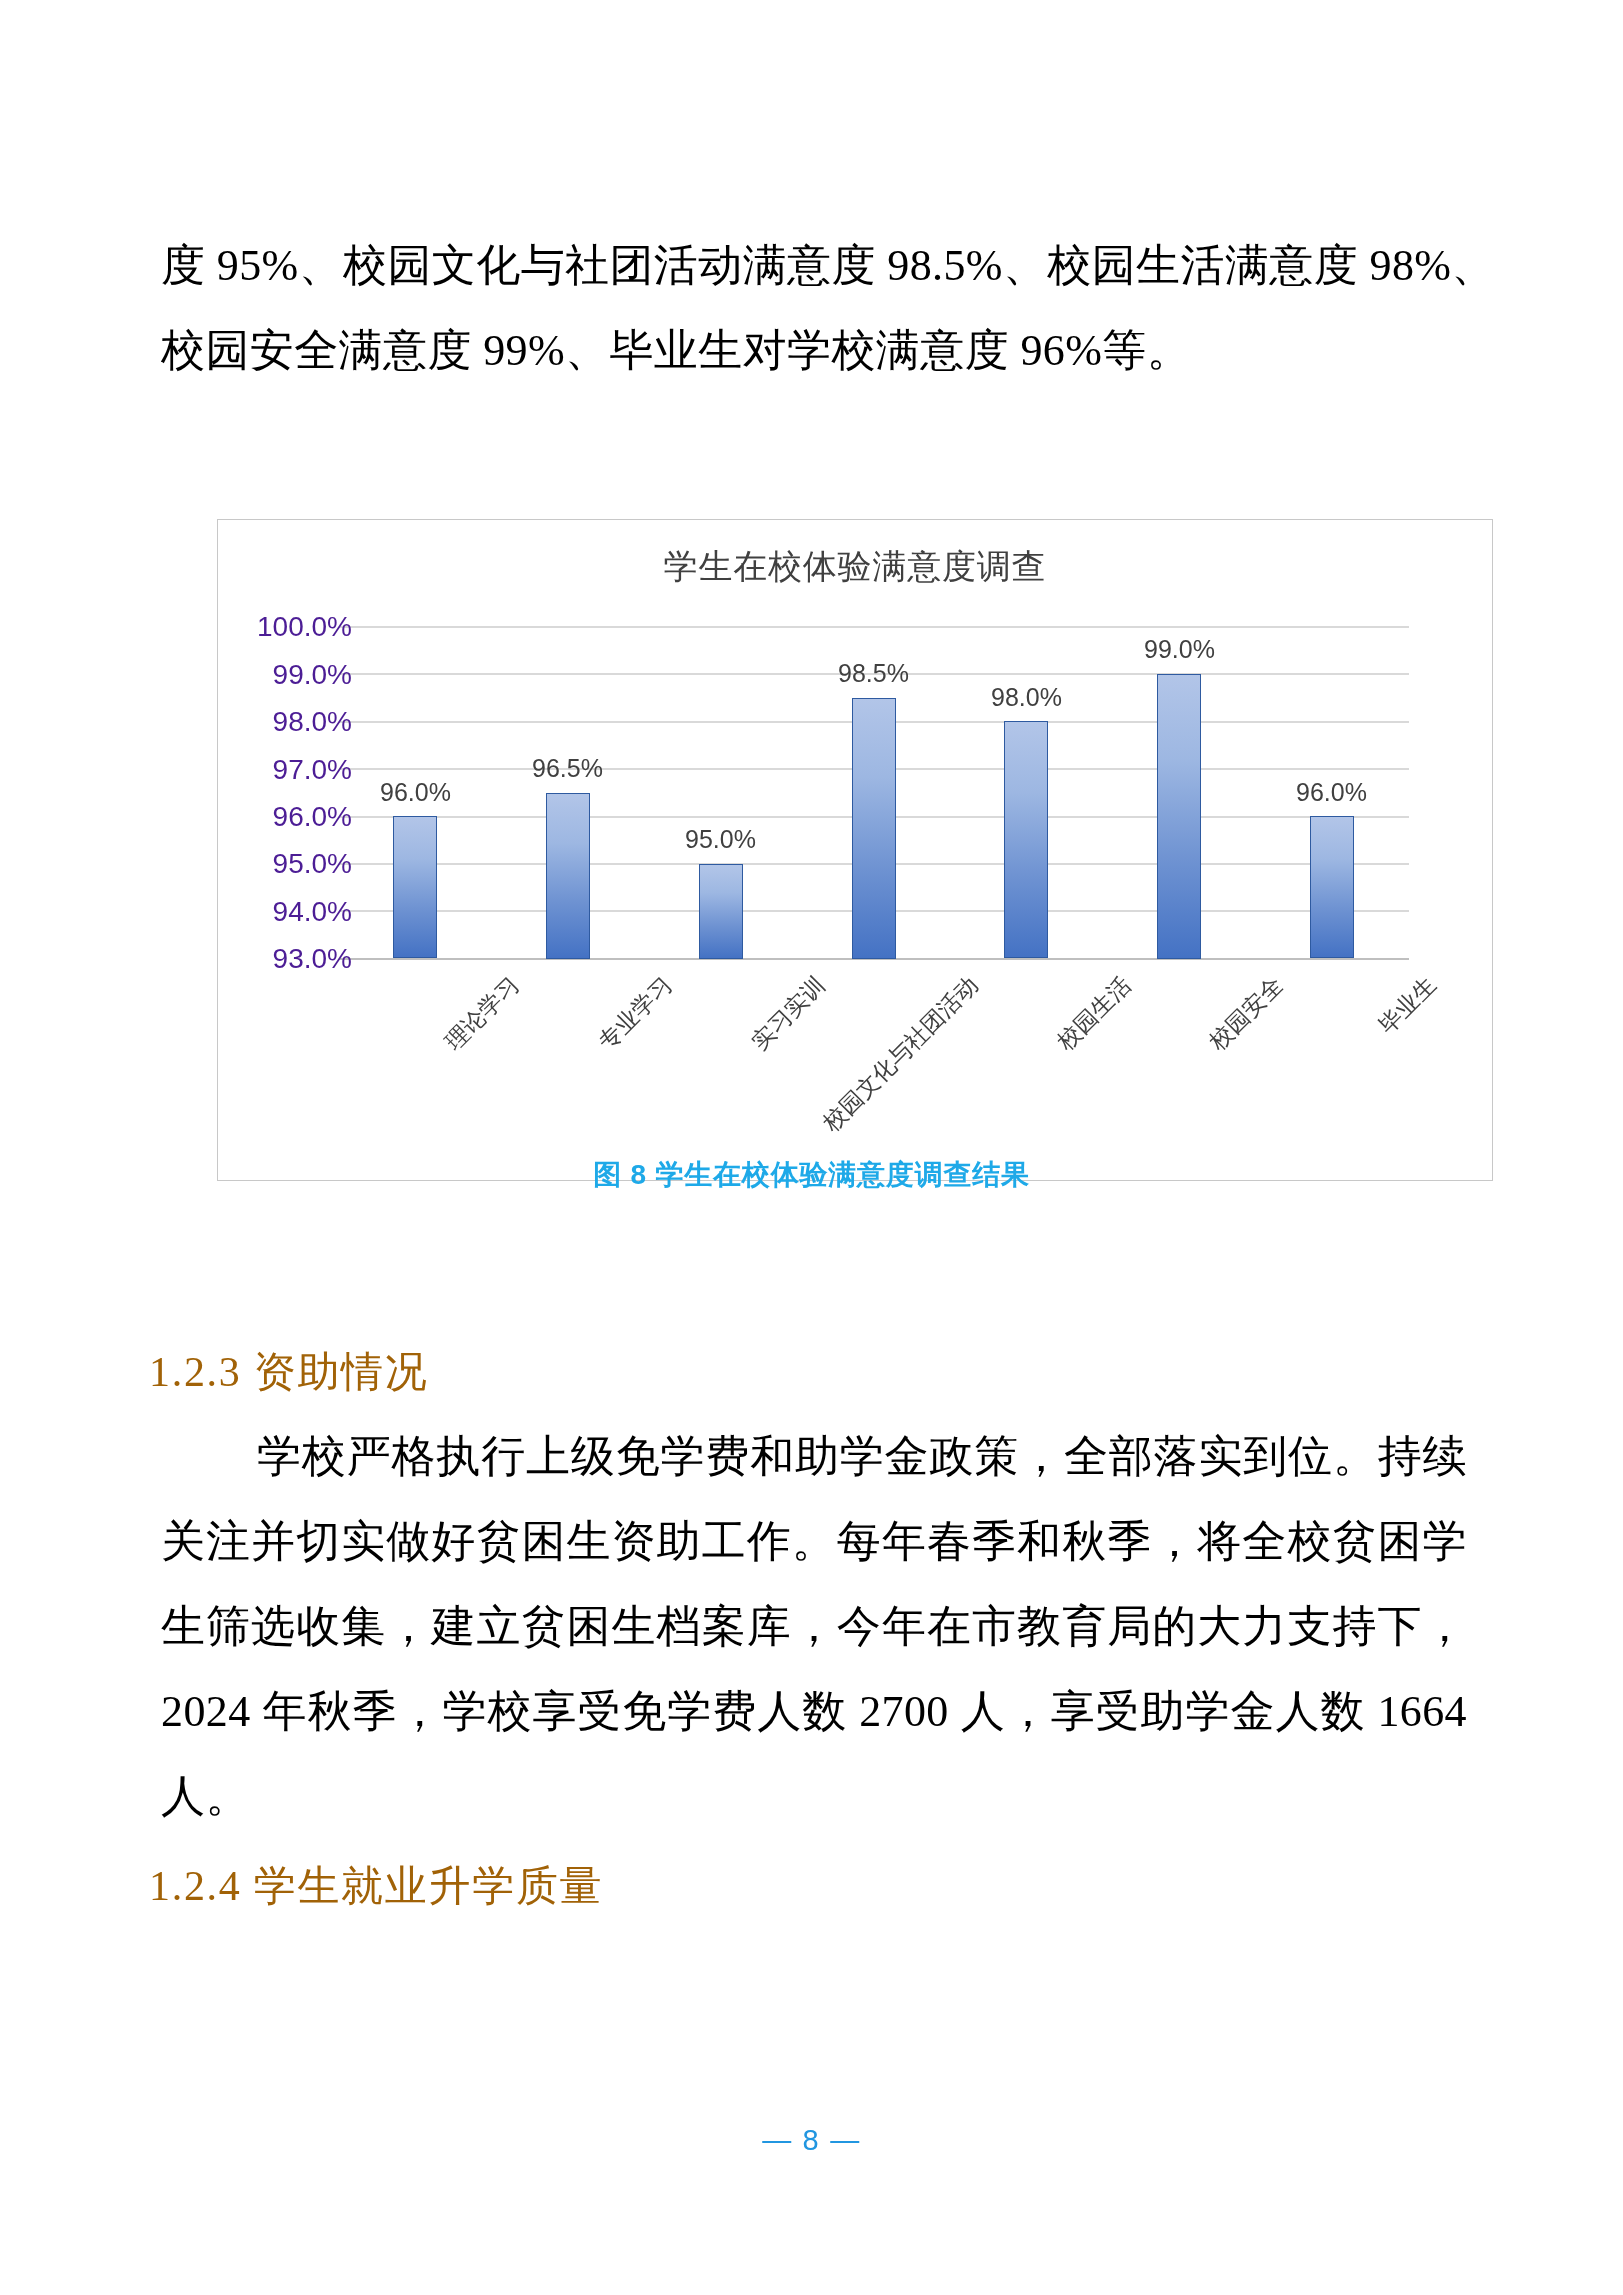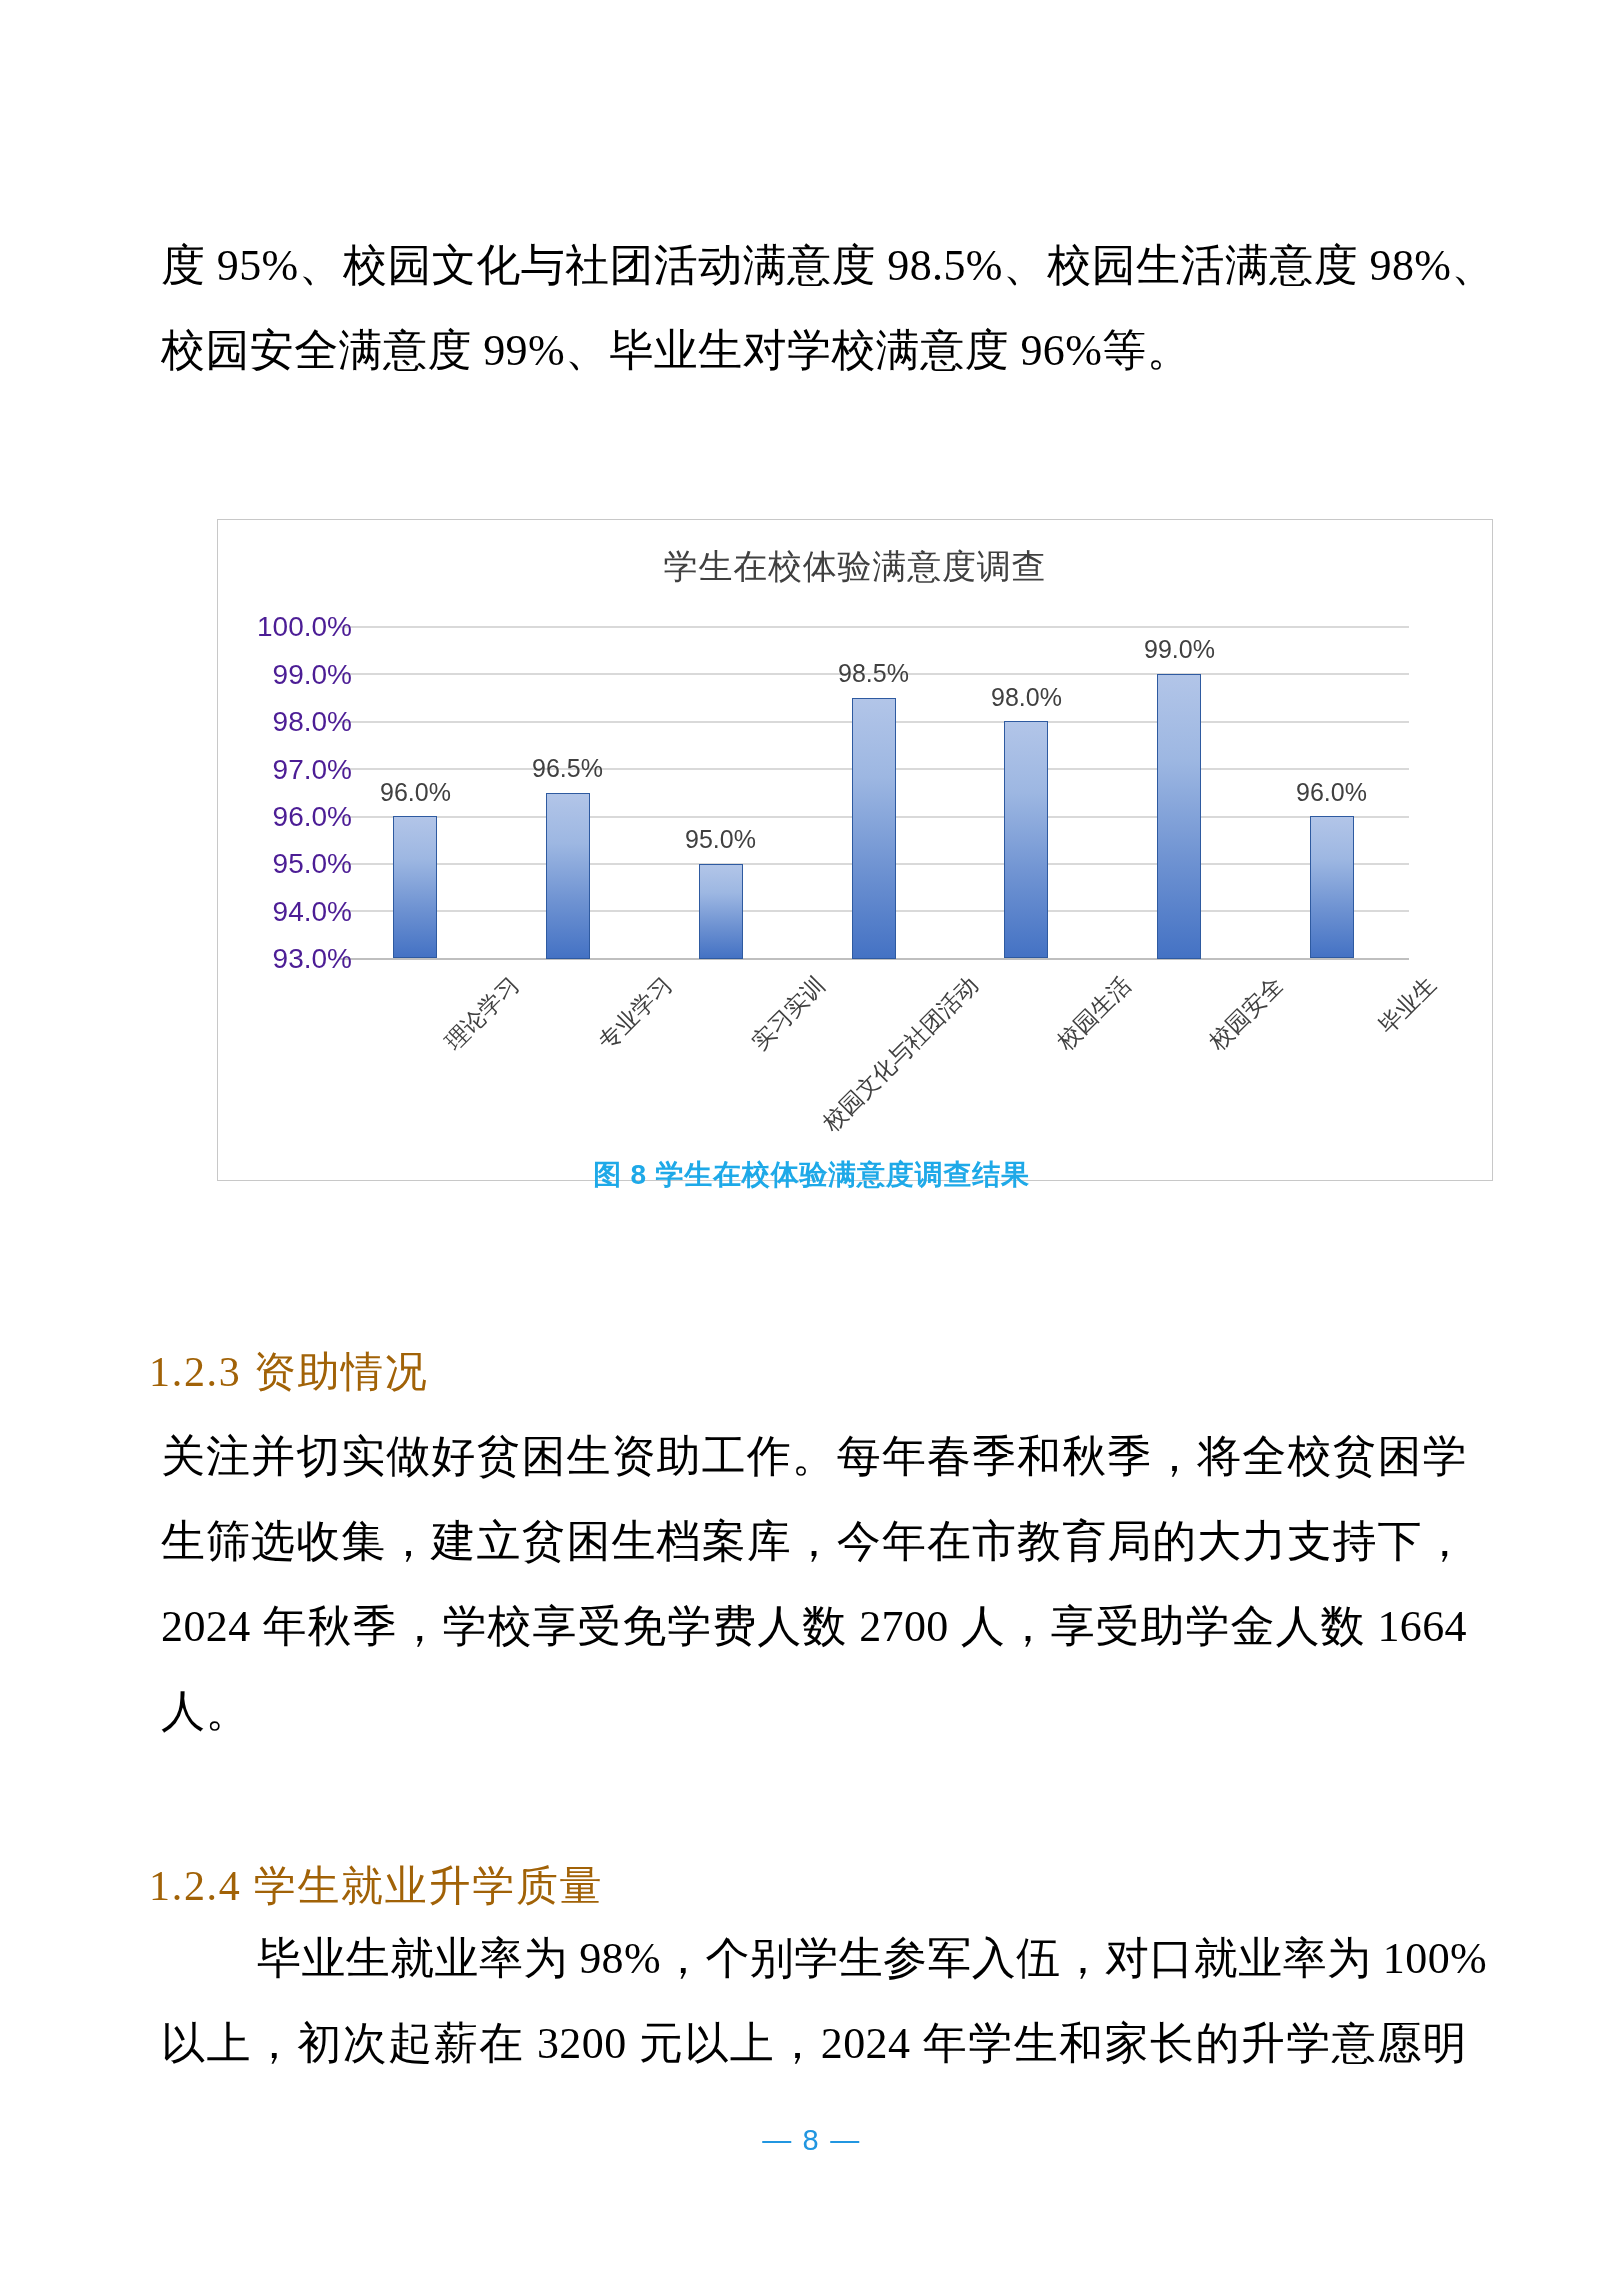--- a/index.html
+++ b/index.html
@@ -161,28 +161,25 @@
         <div class="bar" style="left: 1092px; top: 296px; width: 44px; height: 142px;"></div>
         <div class="dlabel" style="left: 1046px; top: 258px;">96.0%</div>
         <div class="xlabel" style="right: 69px; top: 452px;">毕业生</div>
       </div>
   </div>
 
   <div class="fig-caption">图 8  学生在校体验满意度调查结果</div>
 
   <div class="sec-heading" style="top:1343px;">1.2.3 资助情况</div>
   <div class="para" style="top:1414px;">
+      <div class="pline first">学校严格执行上级免学费和助学金政策，全部落实到位。持续</div>
       <div class="pline">关注并切实做好贫困生资助工作。每年春季和秋季，将全校贫困学</div>
       <div class="pline">生筛选收集，建立贫困生档案库，今年在市教育局的大力支持下，</div>
       <div class="pline">2024 年秋季，学校享受免学费人数 2700 人，享受助学金人数 1664</div>
       <div class="pline noj">人。</div>
     </div>
 
   <div class="sec-heading" style="top:1857px;">1.2.4 学生就业升学质量</div>
-  <div class="para" style="top:1916px;">
-      <div class="pline first">毕业生就业率为 98%，个别学生参军入伍，对口就业率为 100%</div>
-      <div class="pline">以上，初次起薪在 3200 元以上，2024 年学生和家长的升学意愿明</div>
-    </div>
 
   <div class="page-footer">— 8 —</div>
 
 </div>
 
 
 </body></html>

